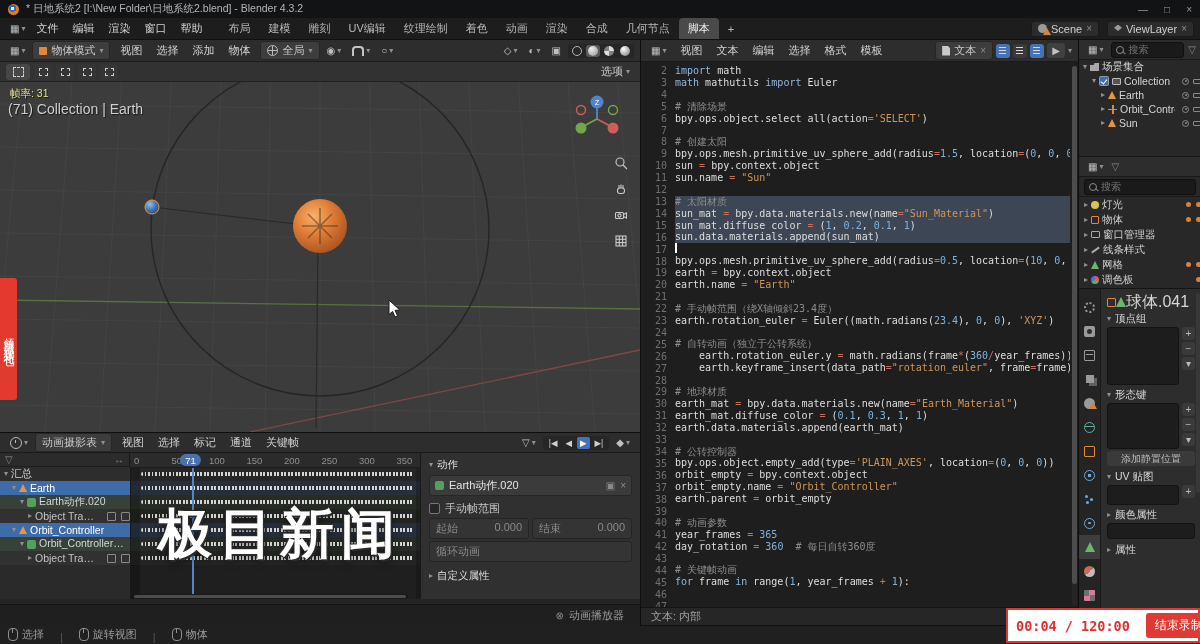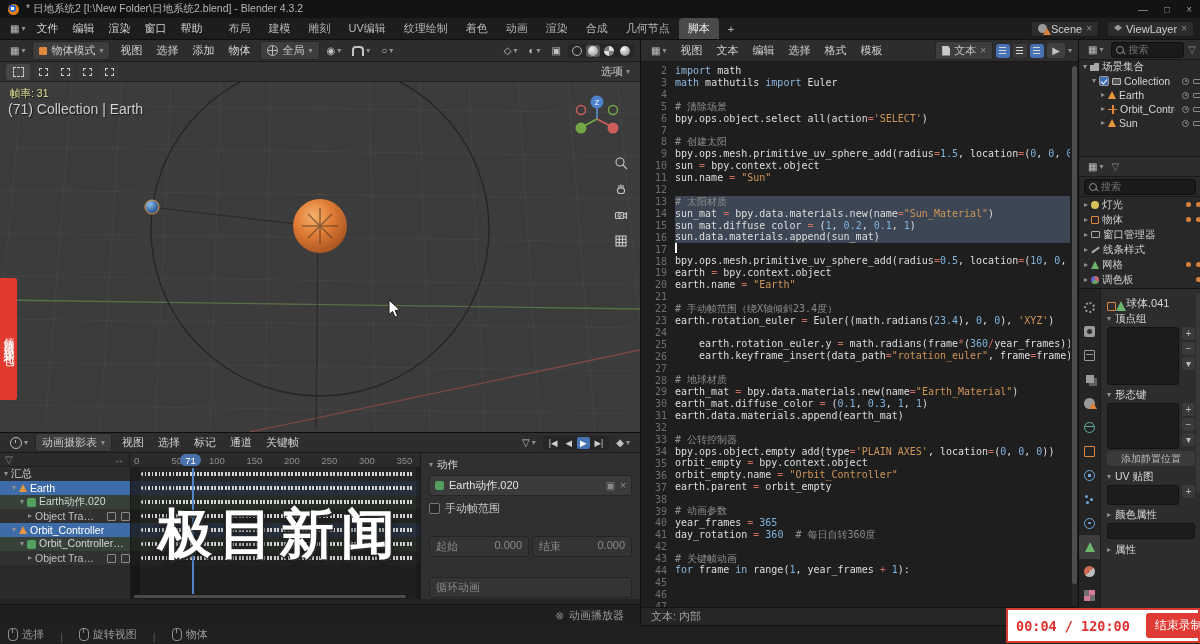--- a/index.html
+++ b/index.html
@@ -121,21 +121,21 @@
   .pic-object{border:1.5px solid #e0873c;border-radius:1px;}
   .pic-modifiers{border-radius:50%;border:1.5px solid #6fa8dc;}
   .pic-modifiers::after{content:"";position:absolute;left:3px;top:3px;width:3px;height:3px;background:#6fa8dc;}
   .pic-particles::after{content:"";position:absolute;left:1px;top:1px;width:3px;height:3px;border-radius:50%;background:#6fa8dc;box-shadow:5px 3px 0 #6fa8dc,1px 6px 0 #6fa8dc;}
   .pic-physics{border-radius:50%;border:1.5px solid #6fa8dc;}
   .pic-physics::after{content:"";position:absolute;left:3px;top:3px;width:2.5px;height:2.5px;border-radius:50%;background:#6fa8dc;}
   .pic-data{width:0;height:0;border-left:5.5px solid transparent;border-right:5.5px solid transparent;border-bottom:10px solid #6cb56c;border-radius:0;}
   .pic-material{border-radius:50%;background:linear-gradient(135deg,#cc6a55 50%,#bdbdbd 50%);}
   .pic-texture{background:conic-gradient(#d87a9a 0 25%,#6f6f6f 0 50%,#d87a9a 0 75%,#6f6f6f 0);border-radius:1px;}
   #pt-content{position:absolute;left:22px;top:0;right:0;bottom:0;padding:4px 6px;box-sizing:border-box;overflow:hidden;}
-  .pcrumb{display:flex;align-items:flex-end;height:18px;color:#d6d6d6;font-size:11px;}
+  .pcrumb{display:flex;align-items:center;height:18px;color:#d6d6d6;font-size:16px;}
   .phead{display:flex;align-items:center;gap:4px;height:16px;color:#d8d8d8;font-size:10.5px;white-space:nowrap;overflow:hidden;}
   .plrow{display:flex;gap:3px;margin-bottom:2px;}
   .plist{flex:1;background:#1d1d1d;border:1px solid #131313;border-radius:3px;}
   .h56{height:56px;} .h44{height:44px;} .h18{height:18px;} .h14{height:14px;}
   .prail{display:flex;flex-direction:column;gap:2px;}
   .rbtn{width:13px;height:13px;background:#3a3a3a;border-radius:3px;color:#bbb;display:flex;align-items:center;justify-content:center;font-size:10px;line-height:1;}
   .wbtn{height:15px;background:#3a3a3a;border-radius:3px;color:#bdbdbd;font-size:10px;display:flex;align-items:center;justify-content:center;margin:2px 0 3px 0;white-space:nowrap;overflow:hidden;}
   #pt-scroll{position:absolute;right:1px;top:4px;width:4px;height:200px;background:#444;border-radius:2px;opacity:.5;}
   
   #dopesheet{position:absolute;left:0;top:432px;width:640px;height:193px;background:#242424;border-top:1px solid #0e0e0e;box-sizing:border-box;}
@@ -168,21 +168,21 @@
   .kbefore{position:absolute;left:0;top:0;bottom:0;width:10px;background:rgba(0,0,0,0.25);}
   .kafter{position:absolute;top:0;bottom:0;right:0;background:rgba(0,0,0,0.18);}
   .playhead{position:absolute;top:0;bottom:0;width:2px;background:#5585c9;}
   #ds-scroll{position:absolute;left:132px;top:161px;width:276px;height:5px;background:#191919;border-radius:3px;z-index:3;}
   #ds-scroll i{display:block;margin:1px 2px;height:3px;background:#4c4c4c;border-radius:2px;}
   #ds-sidebar{position:absolute;left:420px;top:20px;width:220px;height:146px;background:#303030;border-left:1px solid #191919;box-sizing:border-box;padding:4px 8px;z-index:5;}
   .sp-head{display:flex;align-items:center;gap:4px;height:16px;color:#dedede;font-size:10.5px;}
   .ablock{display:flex;align-items:center;gap:5px;background:#3b3b3b;border:1px solid #262626;border-radius:3px;padding:2px 5px;color:#e4e4e4;margin:2px 0 4px 0;}
   .cbox{width:9px;height:9px;border:1px solid #777;border-radius:2px;background:#262626;flex:0 0 auto;}
   .check-row{display:flex;align-items:center;gap:5px;height:16px;color:#c6c6c6;}
-  .field-row{display:flex;gap:3px;margin:20px 0;}
+  .field-row{display:flex;gap:3px;margin:2px 0;}
   .numfield{flex:1;display:flex;justify-content:space-between;background:#343434;border:1px solid #242424;border-radius:3px;padding:2px 6px;color:#8a8a8a;}
   .btnrow{background:#343434;border:1px solid #242424;border-radius:3px;padding:2px 6px;color:#8a8a8a;margin:2px 0 6px 0;}
   #ds-footer{position:absolute;left:0;top:171px;width:640px;height:22px;background:#1f1f1f;border-top:1px solid #141414;display:flex;align-items:center;justify-content:flex-end;gap:5px;padding:0 16px;box-sizing:border-box;color:#9a9a9a;z-index:6;}
   
   #statusbar{position:absolute;left:0;top:625px;width:1200px;height:19px;background:#202020;border-top:1px solid #101010;display:flex;align-items:center;padding:0 8px;box-sizing:border-box;color:#9a9a9a;}
   .sb-hint{display:inline-flex;align-items:center;gap:4px;margin-right:16px;white-space:nowrap;}
   .mouse{width:8px;height:11px;border:1px solid #8f8f8f;border-radius:4px;position:relative;display:inline-block;}
   .mouse::after{content:"";position:absolute;left:3.2px;top:0;width:1px;height:4px;background:#8f8f8f;}
   .sb-sep{margin-right:16px;color:#555;}
   
@@ -520,20 +520,21 @@
           <div class="code-line selected">sun_mat.diffuse_color <span class="t-op">=</span> (<span class="t-num">1</span>, <span class="t-num">0.2</span>, <span class="t-num">0.1</span>, <span class="t-num">1</span>)</div>
           <div class="code-line selected">sun.data.materials.append(sun_mat)</div>
           <div class="code-line"><span class="caret"></span></div>
           <div class="code-line">bpy.ops.mesh.primitive_uv_sphere_add(radius<span class="t-op">=</span><span class="t-num">0.5</span>, location<span class="t-op">=</span>(<span class="t-num">10</span>, <span class="t-num">0</span>, </div>
           <div class="code-line">earth <span class="t-op">=</span> bpy.context.object</div>
           <div class="code-line">earth.name <span class="t-op">=</span> <span class="t-str">"Earth"</span></div>
           <div class="code-line"></div>
           <div class="code-line"><span class="t-com"># 手动帧范围（绕X轴倾斜23.4度）</span></div>
           <div class="code-line">earth.rotation_euler <span class="t-op">=</span> Euler((math.radians(<span class="t-num">23.4</span>), <span class="t-num">0</span>, <span class="t-num">0</span>), <span class="t-str">'XYZ'</span>)</div>
           <div class="code-line"></div>
+          <div class="code-line"><span class="t-com"># 自转动画（独立于公转系统）</span></div>
           <div class="code-line">    earth.rotation_euler.y <span class="t-op">=</span> math.radians(frame<span class="t-op">*</span>(<span class="t-num">360</span><span class="t-op">/</span>year_frames))</div>
           <div class="code-line">    earth.keyframe_insert(data_path<span class="t-op">=</span><span class="t-str">"rotation_euler"</span>, frame<span class="t-op">=</span>frame)</div>
           <div class="code-line"></div>
           <div class="code-line"><span class="t-com"># 地球材质</span></div>
           <div class="code-line">earth_mat <span class="t-op">=</span> bpy.data.materials.new(name<span class="t-op">=</span><span class="t-str">"Earth_Material"</span>)</div>
           <div class="code-line">earth_mat.diffuse_color <span class="t-op">=</span> (<span class="t-num">0.1</span>, <span class="t-num">0.3</span>, <span class="t-num">1</span>, <span class="t-num">1</span>)</div>
           <div class="code-line">earth.data.materials.append(earth_mat)</div>
           <div class="code-line"></div>
           <div class="code-line"><span class="t-com"># 公转控制器</span></div>
           <div class="code-line">bpy.ops.object.empty_add(type<span class="t-op">=</span><span class="t-str">'PLAIN_AXES'</span>, location<span class="t-op">=</span>(<span class="t-num">0</span>, <span class="t-num">0</span>, <span class="t-num">0</span>))</div>

